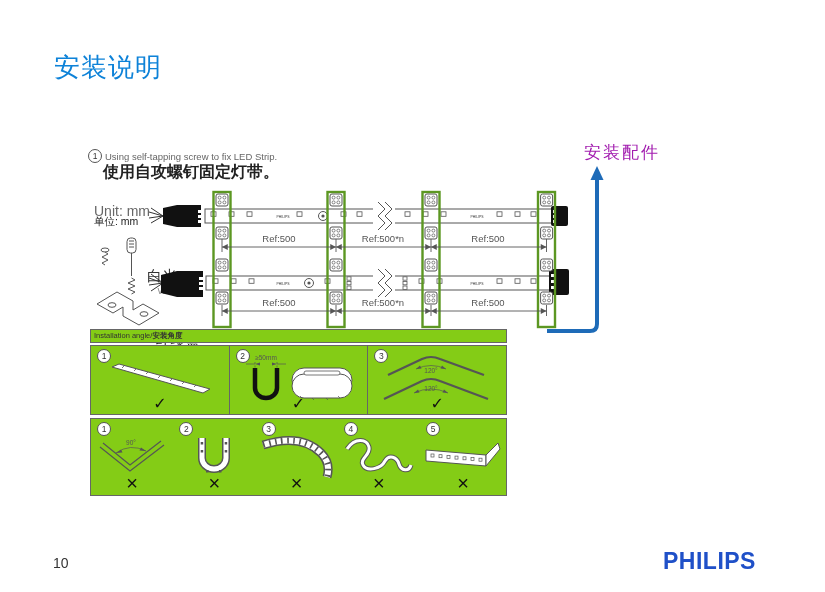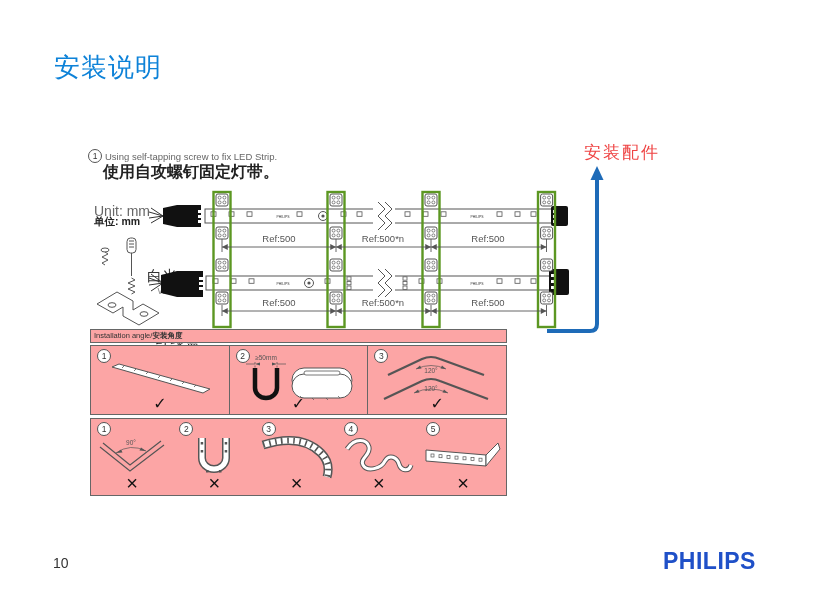--- a/index.html
+++ b/index.html
@@ -5,29 +5,29 @@
   html,body{margin:0;padding:0;background:#fff;}
   #page{position:relative;width:814px;height:592px;background:#fff;overflow:hidden;
         font-family:"Liberation Sans","DejaVu Sans",sans-serif;color:#333;}
   .abs{position:absolute;}
   #title{left:54px;top:50px;font-size:26px;letter-spacing:1px;font-weight:400;}
   .cnum{display:inline-flex;width:12px;height:12px;border:1px solid #555;border-radius:50%;
         align-items:center;justify-content:center;font-size:8.5px;color:#333;background:#fff;flex:none;}
   #step-line1{left:88px;top:149px;display:flex;gap:3px;align-items:center;font-size:9.5px;color:#666;}
   #step-line2{left:103px;top:162px;font-size:16px;font-weight:bold;color:#222;}
   #unit-en{left:94px;top:203px;font-size:14px;color:#666;}
-  #unit-zh{left:94px;top:215px;font-size:10.5px;font-weight:bold;color:#222;}
+  #unit-zh{left:94px;top:215px;font-size:10.5px;font-weight:normal;color:#222;}
   .strip-label{text-align:center;line-height:1.2;}
   .strip-label .zh{font-size:15px;color:#333;margin-top:40px;}
   .strip-label .en{font-size:9.5px;color:#888;}
   #label-w{left:140px;top:227px;width:44px;}
   #label-rgb{left:152px;top:293px;width:52px;}
-  #accessories-label{left:584px;top:141px;font-size:17px;color:#ef4444;letter-spacing:2px;}
+  #accessories-label{left:584px;top:141px;font-size:17px;color:#a21caf;letter-spacing:2px;}
   
-  .tbox{border:1px solid #666;background:#fca5a5;box-sizing:border-box;}
+  .tbox{border:1px solid #666;background:#84cc16;box-sizing:border-box;}
   #angle-header{left:90px;top:329px;width:417px;height:14px;line-height:12px;
                 font-size:7.5px;color:#333;padding-left:3px;}
   #angle-header .zh{font-weight:bold;}
   #angle-row1{left:90px;top:345px;width:417px;height:70px;display:flex;}
   #angle-row2{left:90px;top:418px;width:417px;height:78px;display:flex;}
   .acell{position:relative;flex:1;display:flex;align-items:center;justify-content:center;}
   .acell.bdr{border-right:1px solid #666;}
   .acell .cnum{position:absolute;top:3px;left:6px;}
   .mark{position:absolute;left:0;right:0;bottom:0;text-align:center;color:#111;}
   .mark.ok{font-size:16px;font-weight:400;bottom:1px;}

